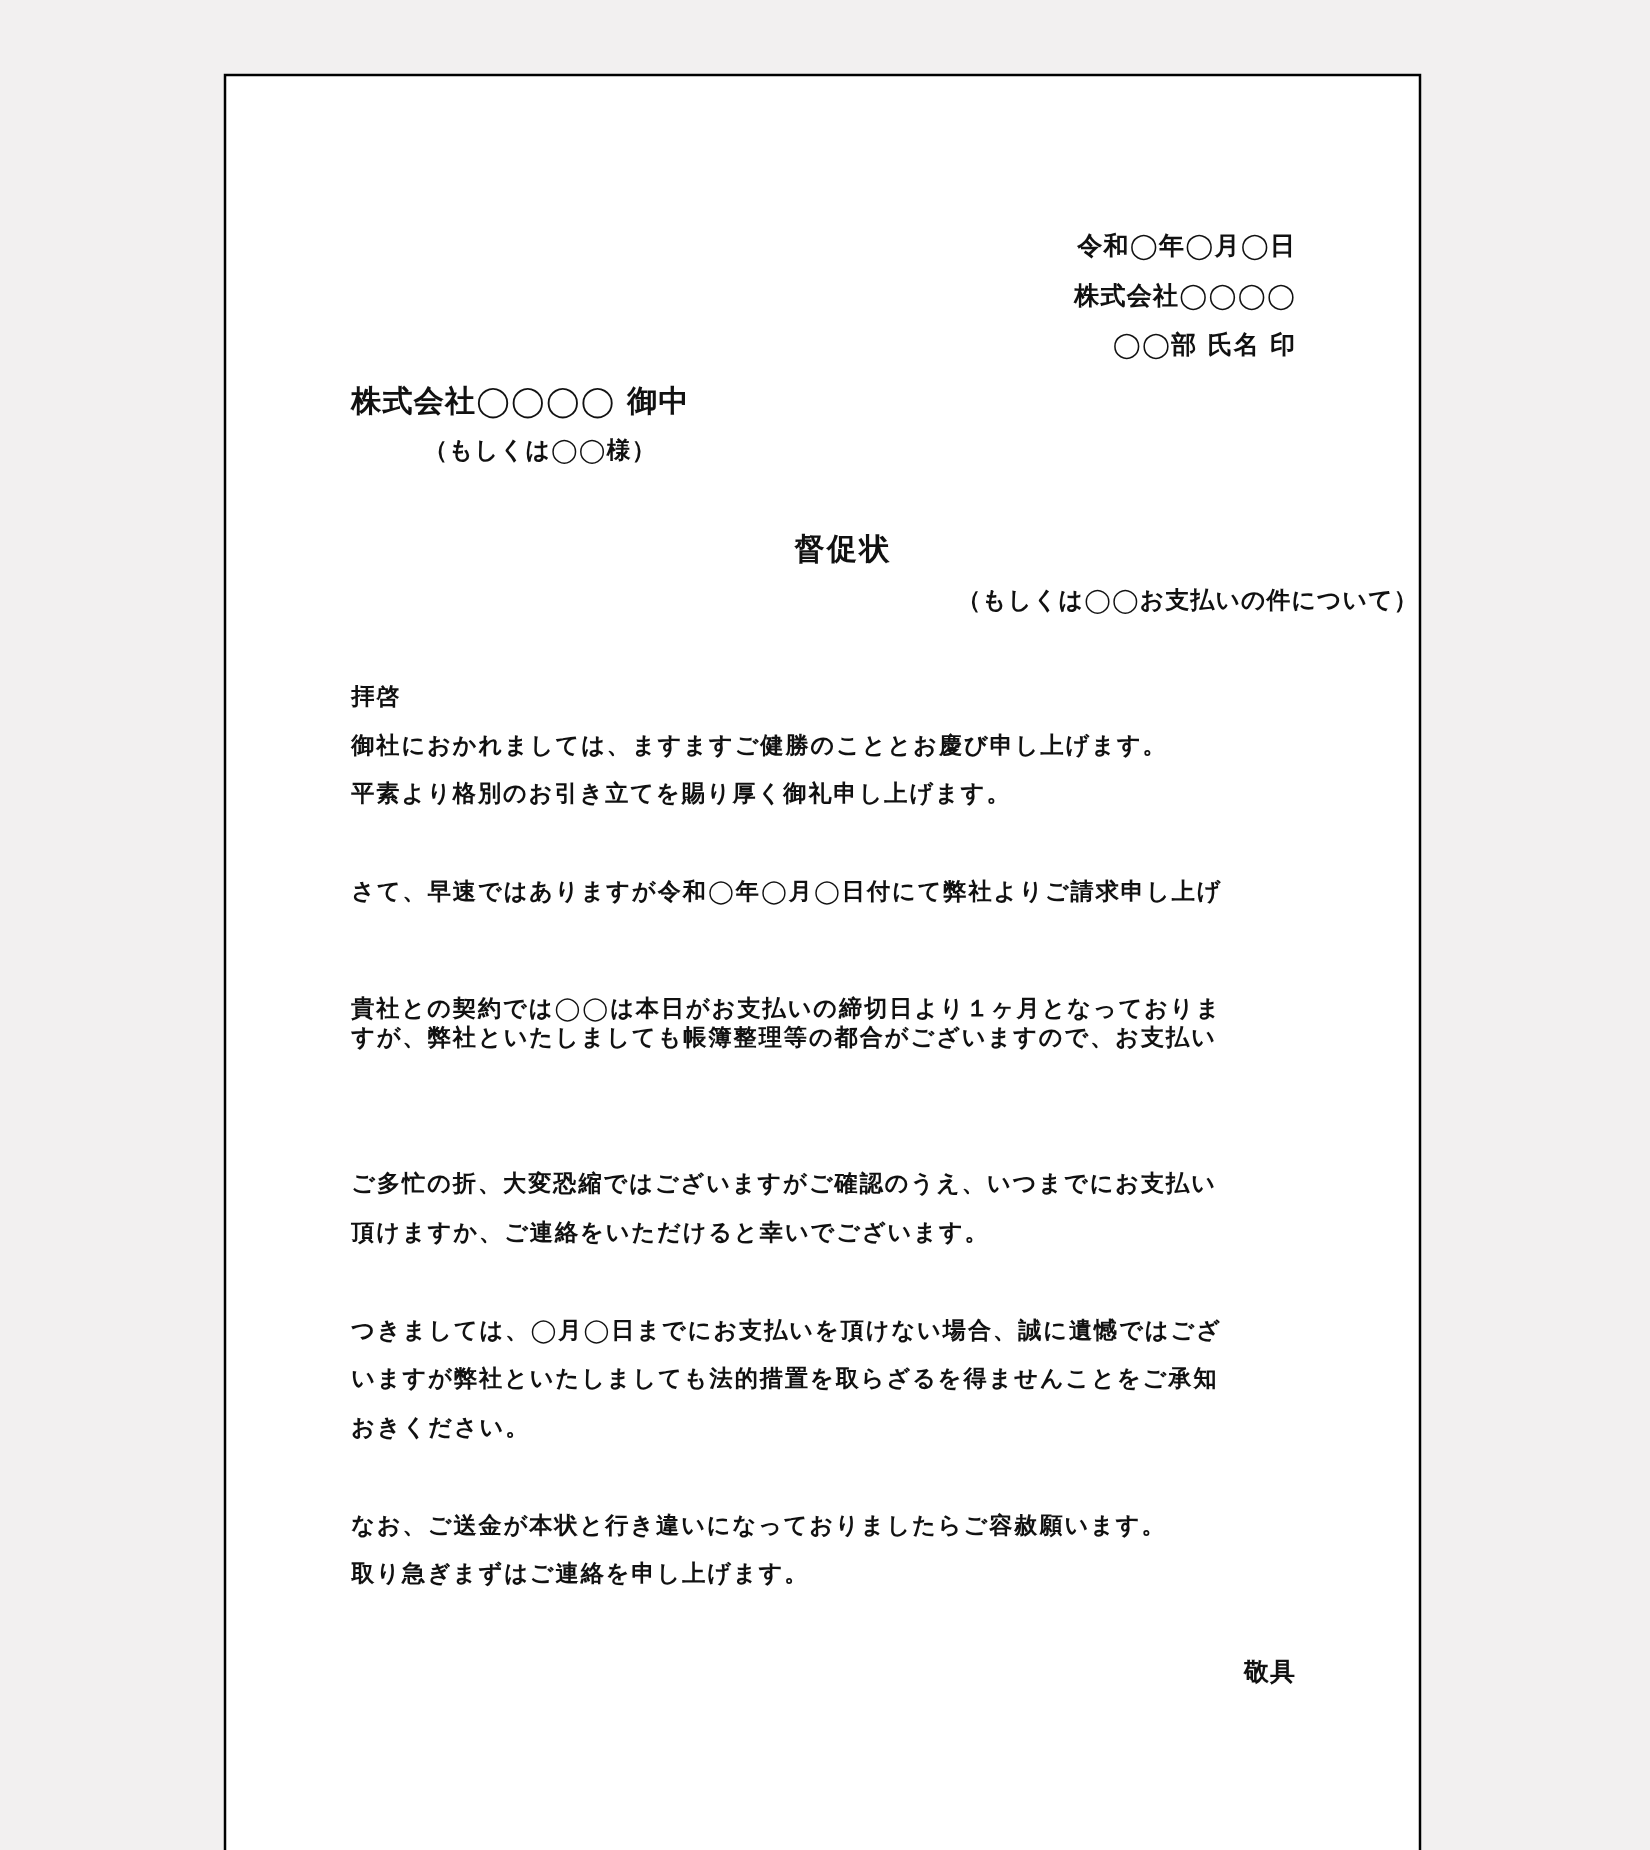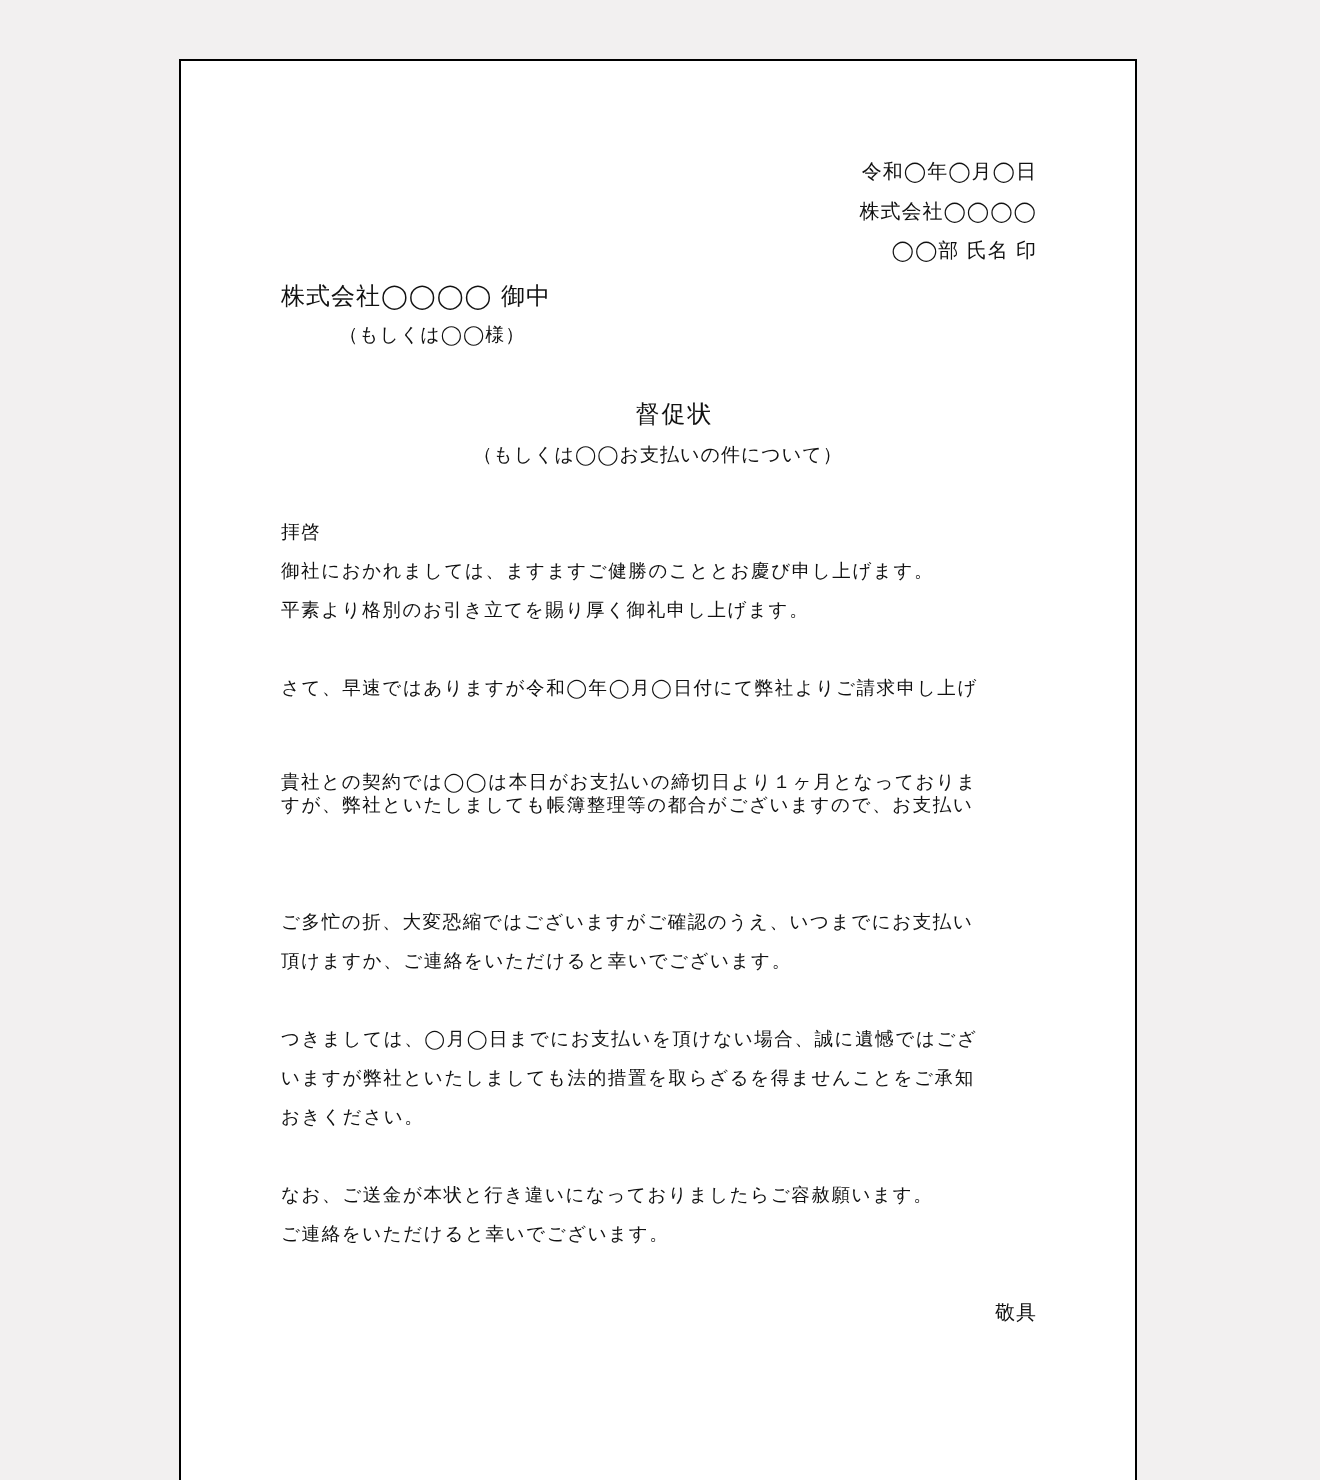--- a/index.html
+++ b/index.html
@@ -14,26 +14,26 @@
     position: absolute;
     left: 179px; top: 59px;
     width: 958px; height: 1658px;
     width: 958px;
     height: 1658px;
     box-sizing: border-box;
     background: #fff;
     border: 2px solid #000;
   }
   .page { height: 1662px; }
-  .abs { position: absolute; white-space: nowrap; font-weight: normal; }
+  .abs { position: absolute; white-space: nowrap; font-weight: bold; margin-top: 25px; }
   .sender-line { right: 98px; font-size: 20px; letter-spacing: 1px; }
   .recipient { left: 100px; top: 219px; font-size: 24px; letter-spacing: 1px; }
   .recipient-alt { left: 158px; top: 261px; font-size: 19px; letter-spacing: 1px; }
   .title { left: 0; right: 0; top: 337px; text-align: center; font-size: 24px; letter-spacing: 2px; padding-left: 33px; }
-  .subtitle { left: 0; right: 0; top: 381px; text-align: center; font-size: 19px; letter-spacing: 1px; }
+  .subtitle { left: 0; right: 0; top: 381px; text-align: right; font-size: 19px; letter-spacing: 1px; }
   .body-line { left: 100px; font-size: 18.5px; letter-spacing: 1.6px; }
   .closing { right: 98px; font-size: 20px; letter-spacing: 1px; }
 </style>
 </head>
 <body>
 
 <div class="page">
   <div class="abs sender-line" style="top:97px">令和◯年◯月◯日</div>
   <div class="abs sender-line" style="top:137px">株式会社◯◯◯◯</div>
   <div class="abs sender-line" style="top:176px">◯◯部 氏名 印</div>
@@ -53,16 +53,16 @@
   <div class="abs body-line" style="top:731px">すが、弊社といたしましても帳簿整理等の都合がございますので、お支払い</div>
 
   <div class="abs body-line" style="top:848px">ご多忙の折、大変恐縮ではございますがご確認のうえ、いつまでにお支払い</div>
   <div class="abs body-line" style="top:965px">つきましては、◯月◯日までにお支払いを頂けない場合、誠に遺憾ではござ</div>
 
   <div class="abs body-line" style="top:887px">頂けますか、ご連絡をいただけると幸いでございます。</div>
   <div class="abs body-line" style="top:1004px">いますが弊社といたしましても法的措置を取らざるを得ませんことをご承知</div>
   <div class="abs body-line" style="top:1043px">おきください。</div>
 
   <div class="abs body-line" style="top:1121px">なお、ご送金が本状と行き違いになっておりましたらご容赦願います。</div>
-  <div class="abs body-line" style="top:1160px">ご連絡をいただけると幸いでございます。</div>
+  <div class="abs body-line" style="top:1160px">取り急ぎまずはご連絡を申し上げます。</div>
 
   <div class="abs closing" style="top:1238px">敬具</div>
 </div>
 
 </body></html>

